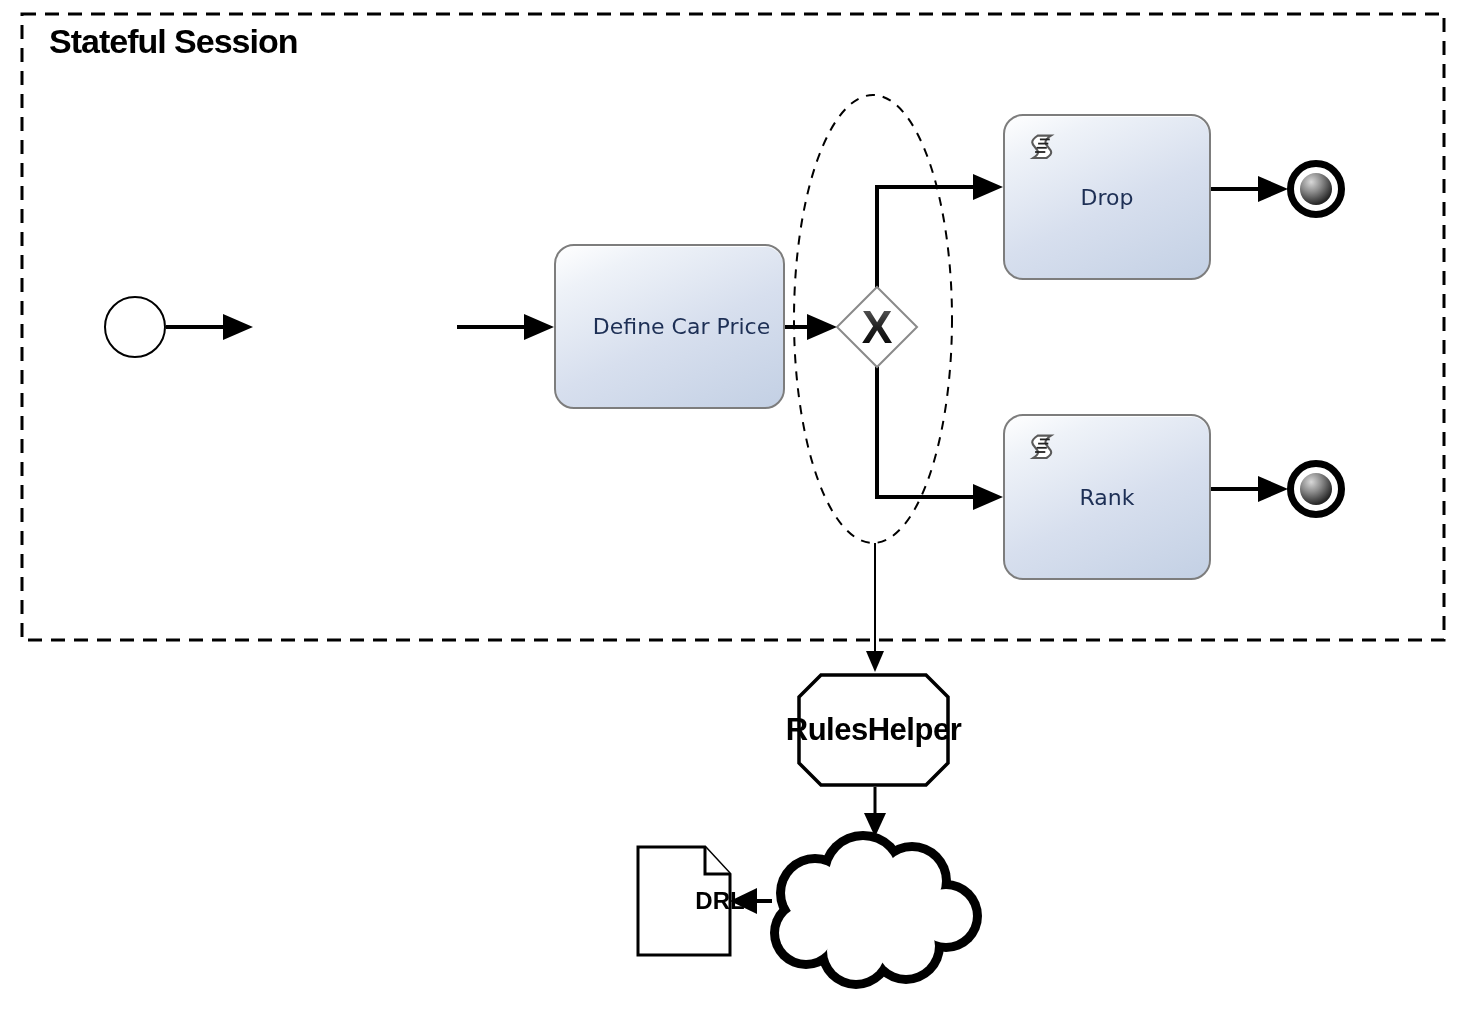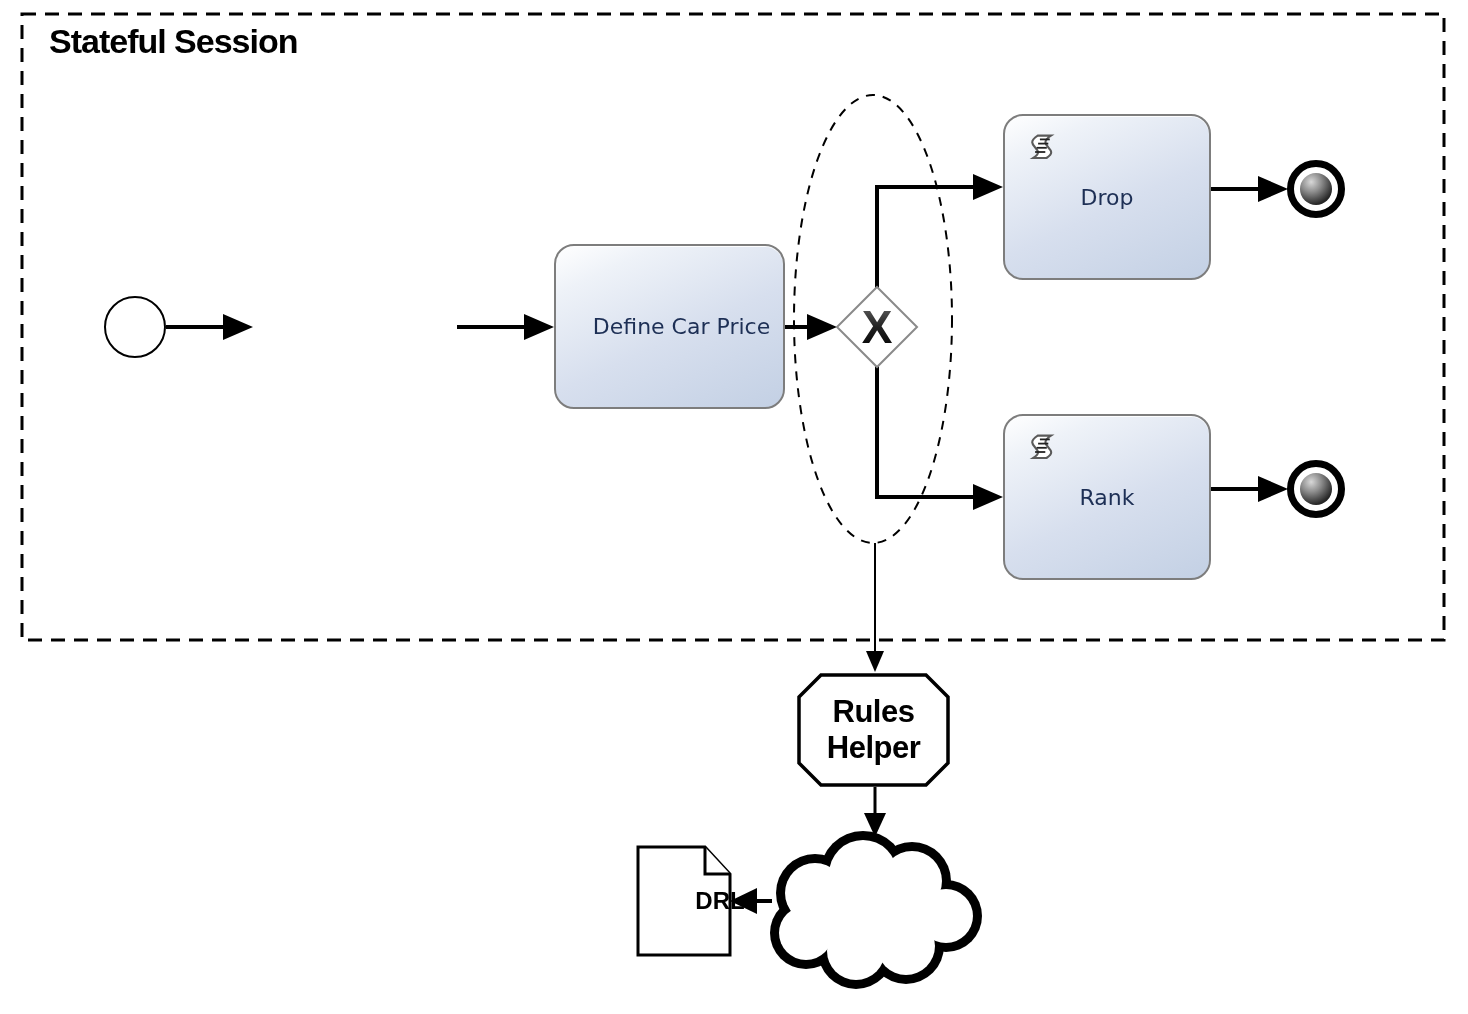--- a/index.html
+++ b/index.html
@@ -31,21 +31,21 @@
   .end-event{
     position:absolute;width:58px;height:58px;border:7px solid #000;border-radius:50%;
     background:#fff;box-sizing:border-box;
   }
   .end-event .ball{
     position:absolute;left:50%;top:50%;width:32px;height:32px;margin:-16px 0 0 -16px;
     border-radius:50%;
     background:radial-gradient(circle at 35% 28%,#d8d8d8 0%,#8f8f8f 32%,#2a2a2a 72%,#000 100%);
   }
   .node-label{
-    position:absolute;display:flex;flex-direction:column;align-items:center;justify-content:center;
+    position:absolute;display:flex;flex-direction:row;align-items:center;justify-content:center;
     text-align:center;font-weight:bold;color:#000;
     font-family:"Liberation Sans",sans-serif;
   }
   .rules-helper-label{left:799px;top:675px;width:149px;height:110px;font-size:31px;line-height:1.15;letter-spacing:-0.5px;}
   .cloud-label{left:772px;top:868px;width:202px;height:66px;font-size:25px;line-height:1.2;letter-spacing:-0.5px;}
   .drl-label{left:676px;top:847px;width:88px;height:108px;font-size:24px;}
 </style>
 </head>
 <body>
 

